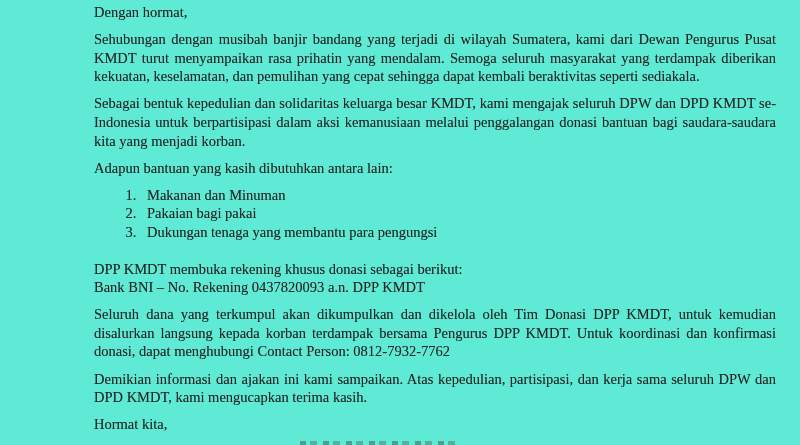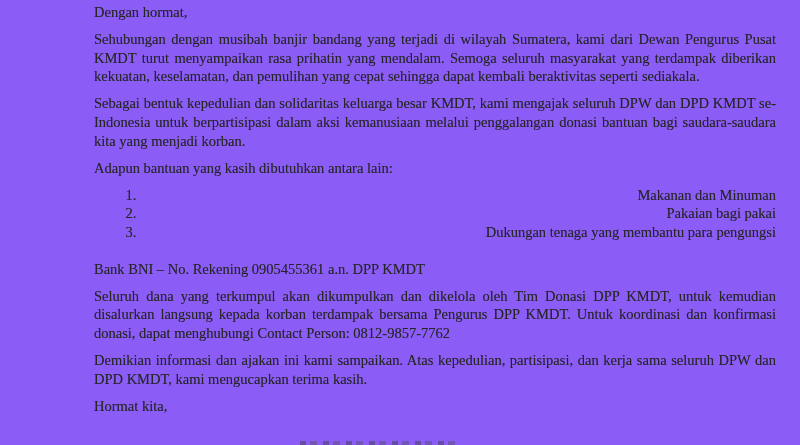--- a/index.html
+++ b/index.html
@@ -1,20 +1,20 @@
 <!DOCTYPE html>
 <html><head>
 <meta charset="utf-8">
 <style>
   html, body { margin: 0; padding: 0; }
   .page {
     position: relative;
     width: 800px;
     height: 445px;
-    background: #8b5cf6;
+    background: #5eead4;
     overflow: hidden;
     font-family: "Liberation Serif", serif;
     color: #262626;
     font-size: 14.5px;
     line-height: 18.6px;
     text-shadow: 0 0 0.4px rgba(30,30,30,0.38);
   }
   .content {
     position: absolute;
     left: 94px;
@@ -26,21 +26,21 @@
     text-align: justify;
   }
   p.plain { text-align: left; }
   ol.needs-list {
     margin: 0 0 8.5px 0;
     padding-left: 46px;
     list-style: decimal;
   }
   ol.needs-list li {
     padding-left: 7px;
-    text-align: right;
+    text-align: left;
   }
   .account-block {
     margin-top: 18px;
     margin-bottom: 8.5px;
   }
   .account-block p {
     margin: 0;
     text-align: left;
   }
   .closing-salutation { margin-bottom: 0 !important; }
@@ -74,24 +74,25 @@
 
     <p class="plain">Adapun bantuan yang kasih dibutuhkan antara lain:</p>
 
     <ol class="needs-list">
       <li>Makanan dan Minuman</li>
       <li>Pakaian bagi pakai</li>
       <li>Dukungan tenaga yang membantu para pengungsi</li>
     </ol>
 
     <div class="account-block">
-      <p>Bank BNI – No. Rekening 0905455361 a.n. DPP KMDT</p>
+      <p>DPP KMDT membuka rekening khusus donasi sebagai berikut:</p>
+      <p>Bank BNI – No. Rekening 0437820093 a.n. DPP KMDT</p>
     </div>
 
-    <p>Seluruh dana yang terkumpul akan dikumpulkan dan dikelola oleh Tim Donasi DPP KMDT, untuk kemudian disalurkan langsung kepada korban terdampak bersama Pengurus DPP KMDT. Untuk koordinasi dan konfirmasi donasi, dapat menghubungi Contact Person: 0812-9857-7762</p>
+    <p>Seluruh dana yang terkumpul akan dikumpulkan dan dikelola oleh Tim Donasi DPP KMDT, untuk kemudian disalurkan langsung kepada korban terdampak bersama Pengurus DPP KMDT. Untuk koordinasi dan konfirmasi donasi, dapat menghubungi Contact Person: 0812-7932-7762</p>
 
     <p>Demikian informasi dan ajakan ini kami sampaikan. Atas kepedulian, partisipasi, dan kerja sama seluruh DPW dan DPD KMDT, kami mengucapkan terima kasih.</p>
 
     <p class="plain closing-salutation">Hormat kita,</p>
 
   </div>
 
   <div class="cutoff-sliver"></div>
 </div>
 

